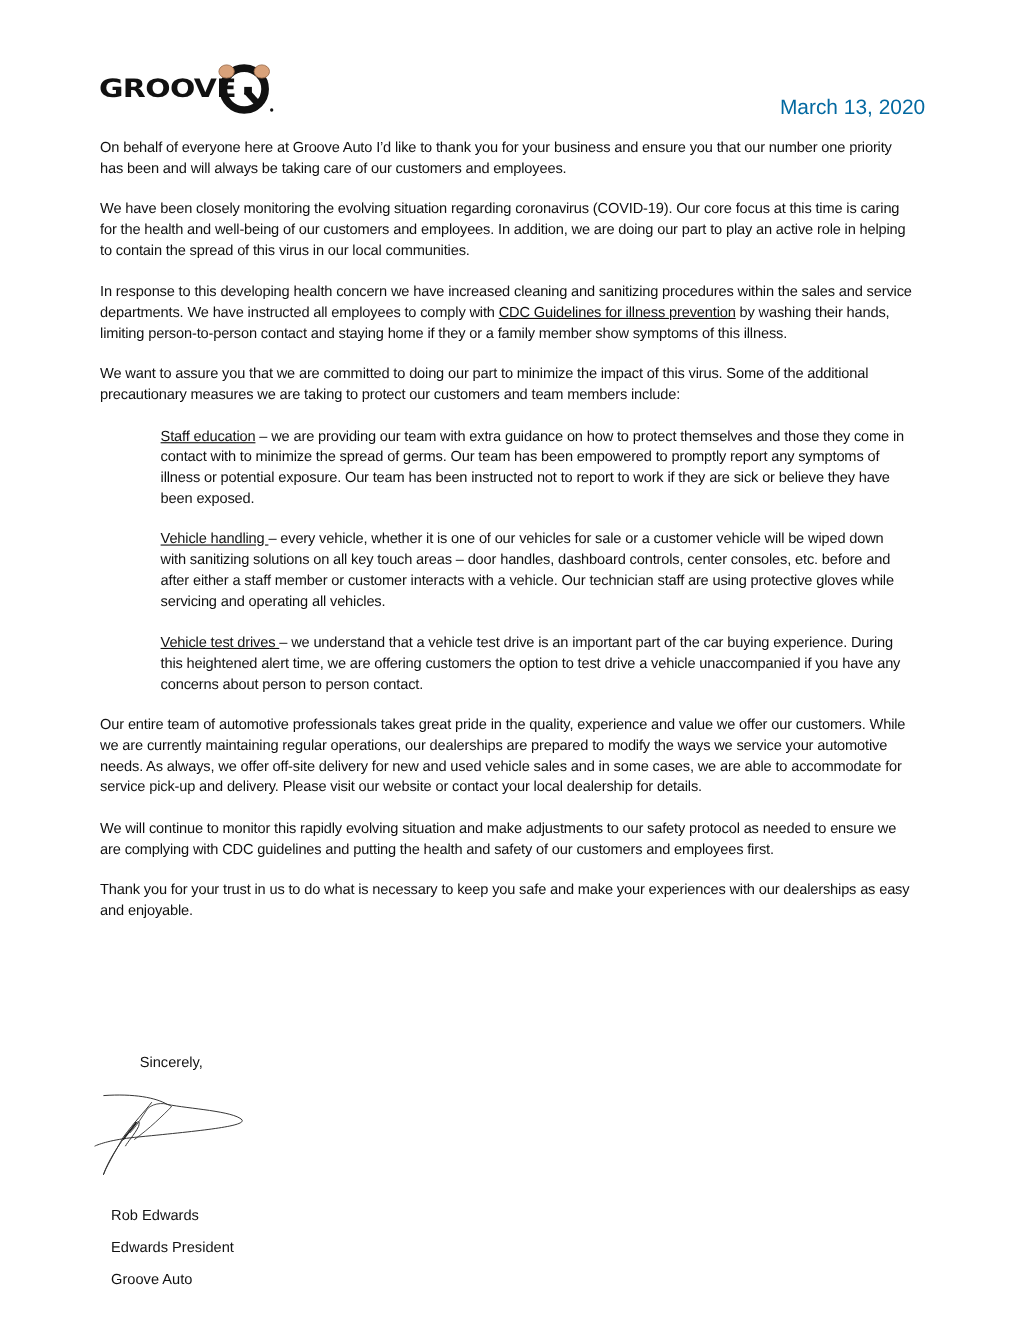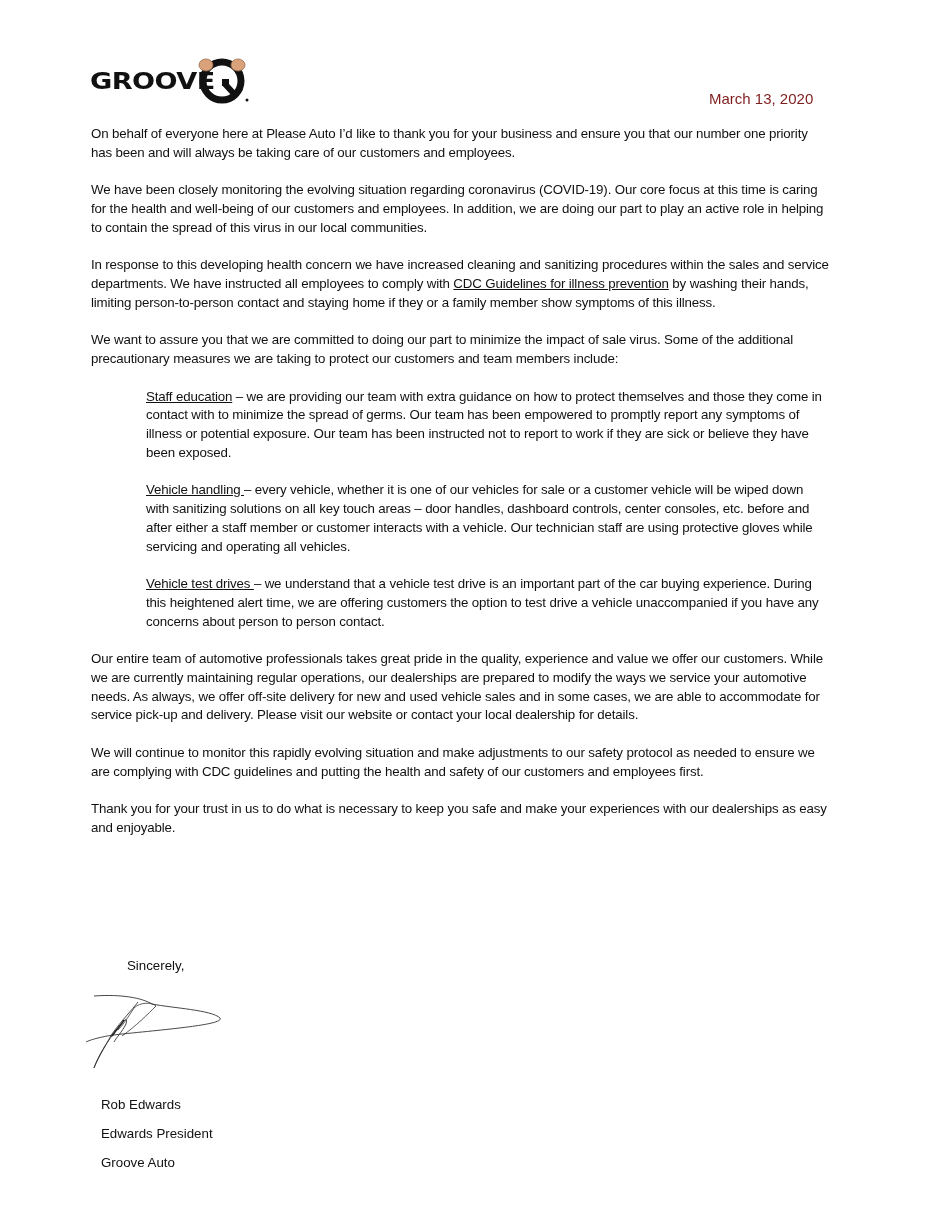--- a/index.html
+++ b/index.html
@@ -12,21 +12,21 @@
   .logo { position: absolute; left: 90px; top: 52px; width: 162px; height: 52px; }
   .logo-text {
     position: absolute; left: 0; top: 16px;
     font-family: "DejaVu Sans", sans-serif; font-weight: bold;
     font-size: 23px; letter-spacing: -0.5px; color: #111;
     transform: scaleX(1.18); transform-origin: left center;
   }
   .logo-mark { position: absolute; left: 104px; top: 0; width: 58px; height: 52px; }
   .date {
     position: absolute; left: 709px; top: 90px;
-    font-size: 15px; line-height: 18px; color: #7f1d1d;
+    font-size: 19px; line-height: 18px; color: #0369a1;
   }
   .body-text {
     position: absolute; left: 91px; top: 125px; width: 740px;
     font-size: 13.3px; line-height: 18.75px; letter-spacing: -0.15px;
   }
   .body-text p { margin: 0 0 18.75px 0; }
   .indent { margin-left: 55px !important; width: 680px; }
   .u { text-decoration: underline; }
   .signature { position: absolute; left: 82px; top: 990px; width: 148px; height: 85px; }
   .closing { position: absolute; left: 91px; top: 957px; font-size: 13.3px; line-height: 18.75px; margin-left: 36px; }
@@ -46,26 +46,26 @@
       <rect x="28" y="27" width="7" height="7" fill="#111"></rect>
       <ellipse cx="12" cy="13" rx="7" ry="6" fill="#d9a27a" stroke="#9b6b4a" stroke-width="0.8"></ellipse>
       <ellipse cx="44" cy="13" rx="7" ry="6" fill="#d9a27a" stroke="#9b6b4a" stroke-width="0.8"></ellipse>
       <circle cx="53" cy="48" r="1.5" fill="#111"></circle>
     </svg>
   </div>
 
   <div class="date">March 13, 2020</div>
 
   <div class="body-text">
-    <p>On behalf of everyone here at Please Auto I’d like to thank you for your business and ensure you that our number one priority has been and will always be taking care of our customers and employees.</p>
+    <p>On behalf of everyone here at Groove Auto I’d like to thank you for your business and ensure you that our number one priority has been and will always be taking care of our customers and employees.</p>
     <p>We have been closely monitoring the evolving situation regarding coronavirus (COVID-19). Our core focus at this time is caring for the health and well-being of our customers and employees. In addition, we are doing our part to play an active role in helping to contain the spread of this virus in our local communities.</p>
     <p>
       <span>In response to this developing health concern we have increased cleaning and sanitizing procedures within the sales and service departments.  We have instructed all employees to comply with </span><span class="u">CDC Guidelines for illness prevention</span><span> by washing their hands, limiting person-to-person contact and staying home if they or a family member show symptoms of this illness.</span>
     </p>
-    <p>We want to assure you that we are committed to doing our part to minimize the impact of sale virus.  Some of the additional precautionary measures we are taking to protect our customers and team members include:</p>
+    <p>We want to assure you that we are committed to doing our part to minimize the impact of this virus.  Some of the additional precautionary measures we are taking to protect our customers and team members include:</p>
 
     <p class="indent">
       <span class="u">Staff education</span><span> – we are providing our team with extra guidance on how to protect themselves and those they come in contact with to minimize the spread of germs.  Our team has been empowered to promptly report any symptoms of illness or potential exposure.  Our team has been instructed not to report to work if they are sick or believe they have been exposed.</span>
     </p>
     <p class="indent">
       <span class="u">Vehicle handling </span><span>– every vehicle, whether it is one of our vehicles for sale or a customer vehicle will be wiped down with sanitizing solutions on all key touch areas – door handles, dashboard controls, center consoles, etc. before and after either a staff member or customer interacts with a vehicle.  Our technician staff are using protective gloves while servicing and operating all vehicles.</span>
     </p>
     <p class="indent">
       <span class="u">Vehicle test drives </span><span>– we understand that a vehicle test drive is an important part of the car buying experience. During this heightened alert time, we are offering customers the option to test drive a vehicle unaccompanied if you have any concerns about person to person contact.</span>
     </p>

